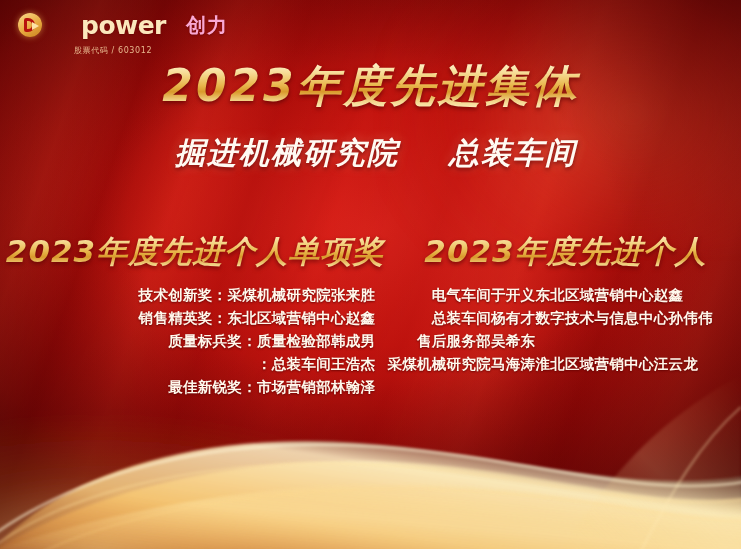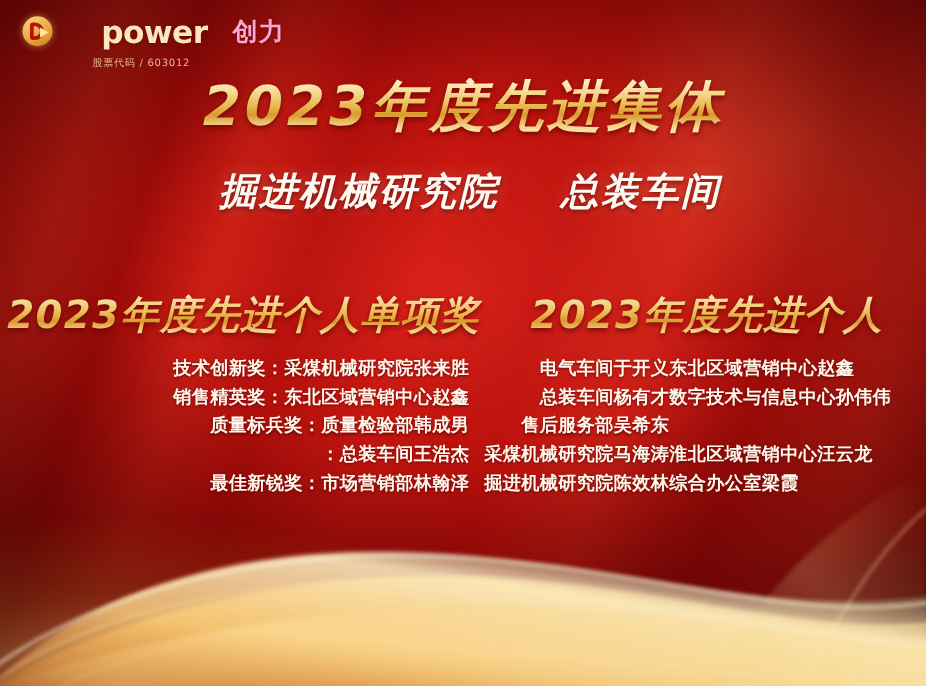--- a/index.html
+++ b/index.html
@@ -390,21 +390,17 @@
             <span class="pr-a">总装车间杨有才</span>
             <span class="pr-b">数字技术与信息中心孙伟伟</span>
           </div>
           <div class="person-row">
             <span class="pr-a">售后服务部吴希东</span>
           </div>
           <div class="person-row">
             <span class="pr-a">采煤机械研究院马海涛</span>
             <span class="pr-b">淮北区域营销中心汪云龙</span>
           </div>
-          <div class="person-row">
-            <span class="pr-a">掘进机械研究院陈效林</span>
-            <span class="pr-b">综合办公室梁霞</span>
-          </div>
         </div>
     </div>
   </div>
 
 </div>
 
 </body></html>

